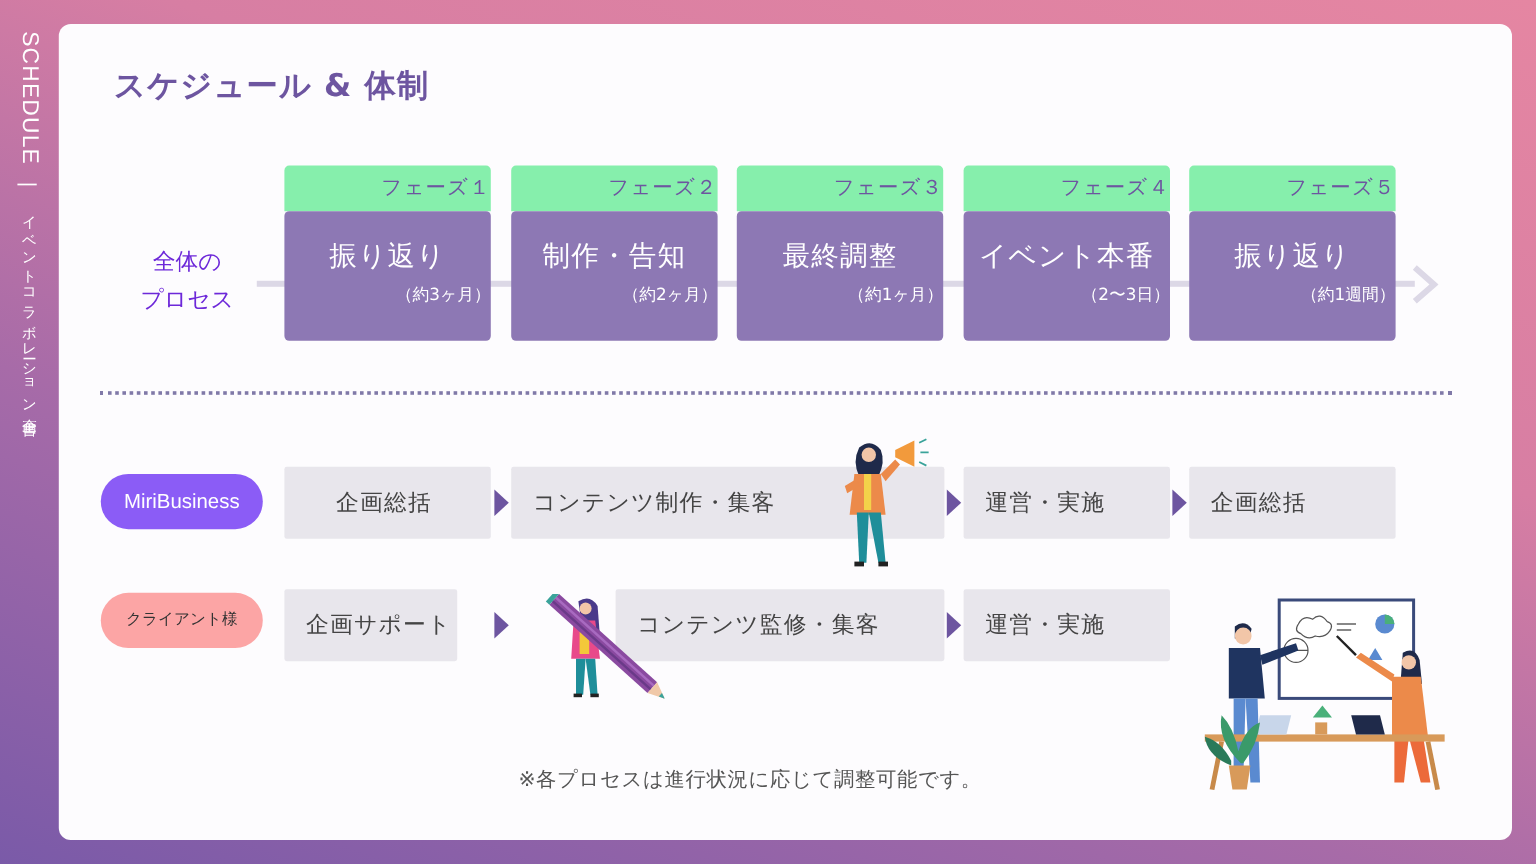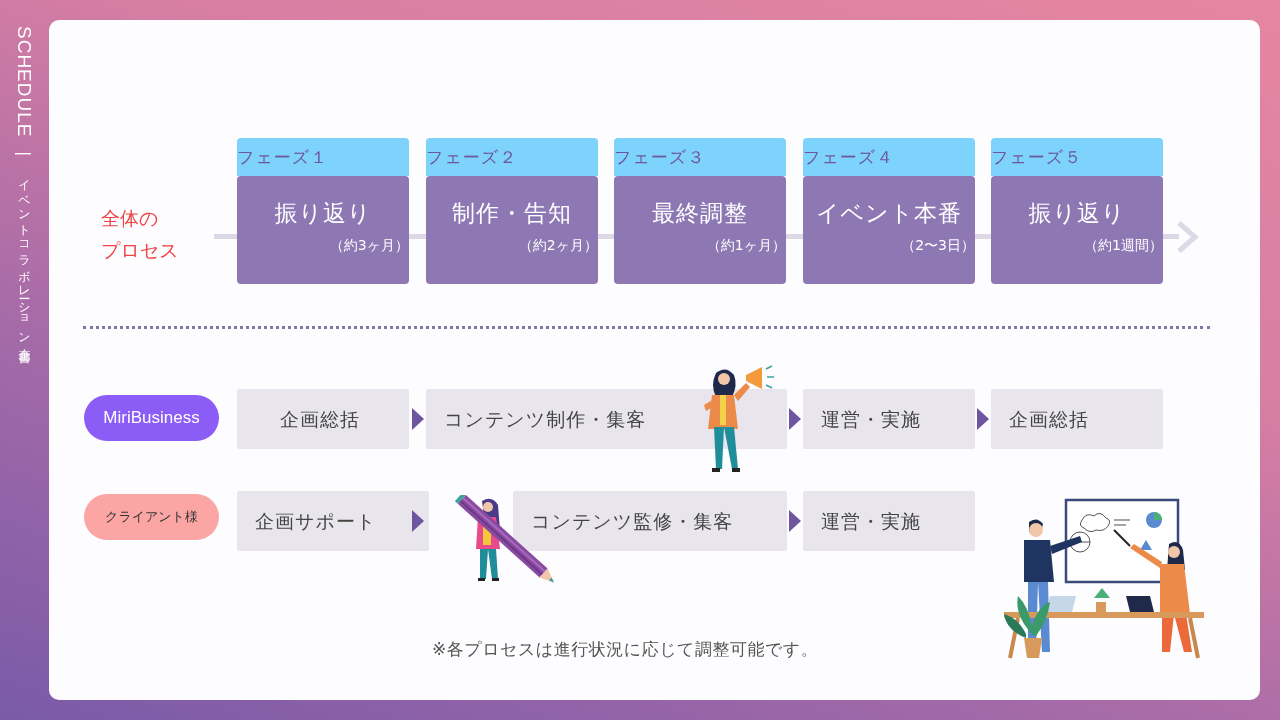--- a/index.html
+++ b/index.html
@@ -19,33 +19,33 @@
   .side-label .sep { margin: 14px 0; font-size: 16px; }
   .side-label .jp { font-size: 12px; letter-spacing: 1.5px; }
   .card {
     position: absolute; left: 49px; top: 20px; width: 1211px; height: 680px;
     background: #fdfcfe; border-radius: 10px;
   }
   .title {
     position: absolute; left: 46px; top: 34px; font-size: 26px; color: #6d55a0; font-weight: bold; letter-spacing: 1px;
   }
   .process-label {
-    position: absolute; left: 52px; top: 182px; width: 110px; 
-    font-size: 19px; color: #ef4444; line-height: 32px;
+    position: absolute; left: 52px; top: 182px; width: 110px; text-align: center;
+    font-size: 19px; color: #6d28d9; line-height: 32px;
   }
   .timeline-line {
     position: absolute; left: 165px; top: 214px; width: 965px; height: 5px; background: #dcd8e6;
   }
   .timeline-arrow {
     position: absolute; left: 1126px; top: 200px; width: 24px; height: 34px;
   }
   .phase { position: absolute; top: 118px; width: 172px; }
   .phase-tab {
-    height: 38px; background: #7dd3fc; border-radius: 4px 4px 0 0;
-    text-align: left; line-height: 38px; color: #6d55a0; font-size: 17px; letter-spacing: 1px;
+    height: 38px; background: #86efac; border-radius: 4px 4px 0 0;
+    text-align: right; line-height: 38px; color: #6d55a0; font-size: 17px; letter-spacing: 1px;
   }
   .phase-box {
     height: 108px; background: #8d78b4; border-radius: 4px;
     color: #fff; text-align: center; padding-top: 22px;
   }
   .phase-name { font-size: 23px; letter-spacing: 1px; }
   .phase-dur { font-size: 14px; margin-top: 8px; text-align: right; }
   .divider {
     position: absolute; left: 34px; top: 306px; width: 1127px; height: 0;
     border-top: 3px dotted #8079a8;
@@ -73,20 +73,21 @@
 </head>
 <body>
 
 <div class="side-label">
   <span class="en">SCHEDULE</span>
   <span class="sep">|</span>
   <span class="jp">イベントコラボレーション企画書</span>
 </div>
 
 <div class="card">
+  <div class="title">スケジュール &amp; 体制</div>
 
   <div class="process-label">
     <div>全体の</div>
     <div>プロセス</div>
   </div>
 
   <div class="timeline-line"></div>
   <svg class="timeline-arrow" viewBox="0 0 24 34">
     <polyline points="4,3 20,17 4,31" fill="none" stroke="#dcd8e6" stroke-width="5"></polyline>
   </svg>
@@ -132,21 +133,21 @@
   <div class="role-pill primary">MiriBusiness</div>
   <div class="task" style="left:188px; top:369px; width:172px;padding-left:43px;">企画総括</div>
   <div class="tri" style="left:363px; top:388px;"></div>
   <div class="task" style="left:377px; top:369px; width:361px;">コンテンツ制作・集客</div>
   <div class="tri" style="left:740px; top:388px;"></div>
   <div class="task" style="left:754px; top:369px; width:172px;">運営・実施</div>
   <div class="tri" style="left:928px; top:388px;"></div>
   <div class="task" style="left:942px; top:369px; width:172px;">企画総括</div>
 
   <div class="role-pill secondary">クライアント様</div>
-  <div class="task" style="left:188px; top:471px; width:192px;">企画サポート</div>
+  <div class="task" style="left:188px; top:471px; width:144px;">企画サポート</div>
   <div class="tri" style="left:363px; top:490px;"></div>
   <div class="task" style="left:464px; top:471px; width:274px;">コンテンツ監修・集客</div>
   <div class="tri" style="left:740px; top:490px;"></div>
   <div class="task" style="left:754px; top:471px; width:172px;">運営・実施</div>
 
   <svg class="illus" style="left:645px; top:345px;" width="80" height="110" viewBox="0 0 80 110">
     <path d="M22 8 q10 -8 18 2 q4 10 -2 22 l-16 0 q-6 -12 0 -24z" fill="#1f2a4a"></path>
     <circle cx="30" cy="14" r="6" fill="#f2c6a8"></circle>
     <path d="M18 30 l22 0 l4 34 l-30 0z" fill="#ec8a4a"></path>
     <rect x="26" y="30" width="6" height="30" fill="#f3d24a"></rect>

